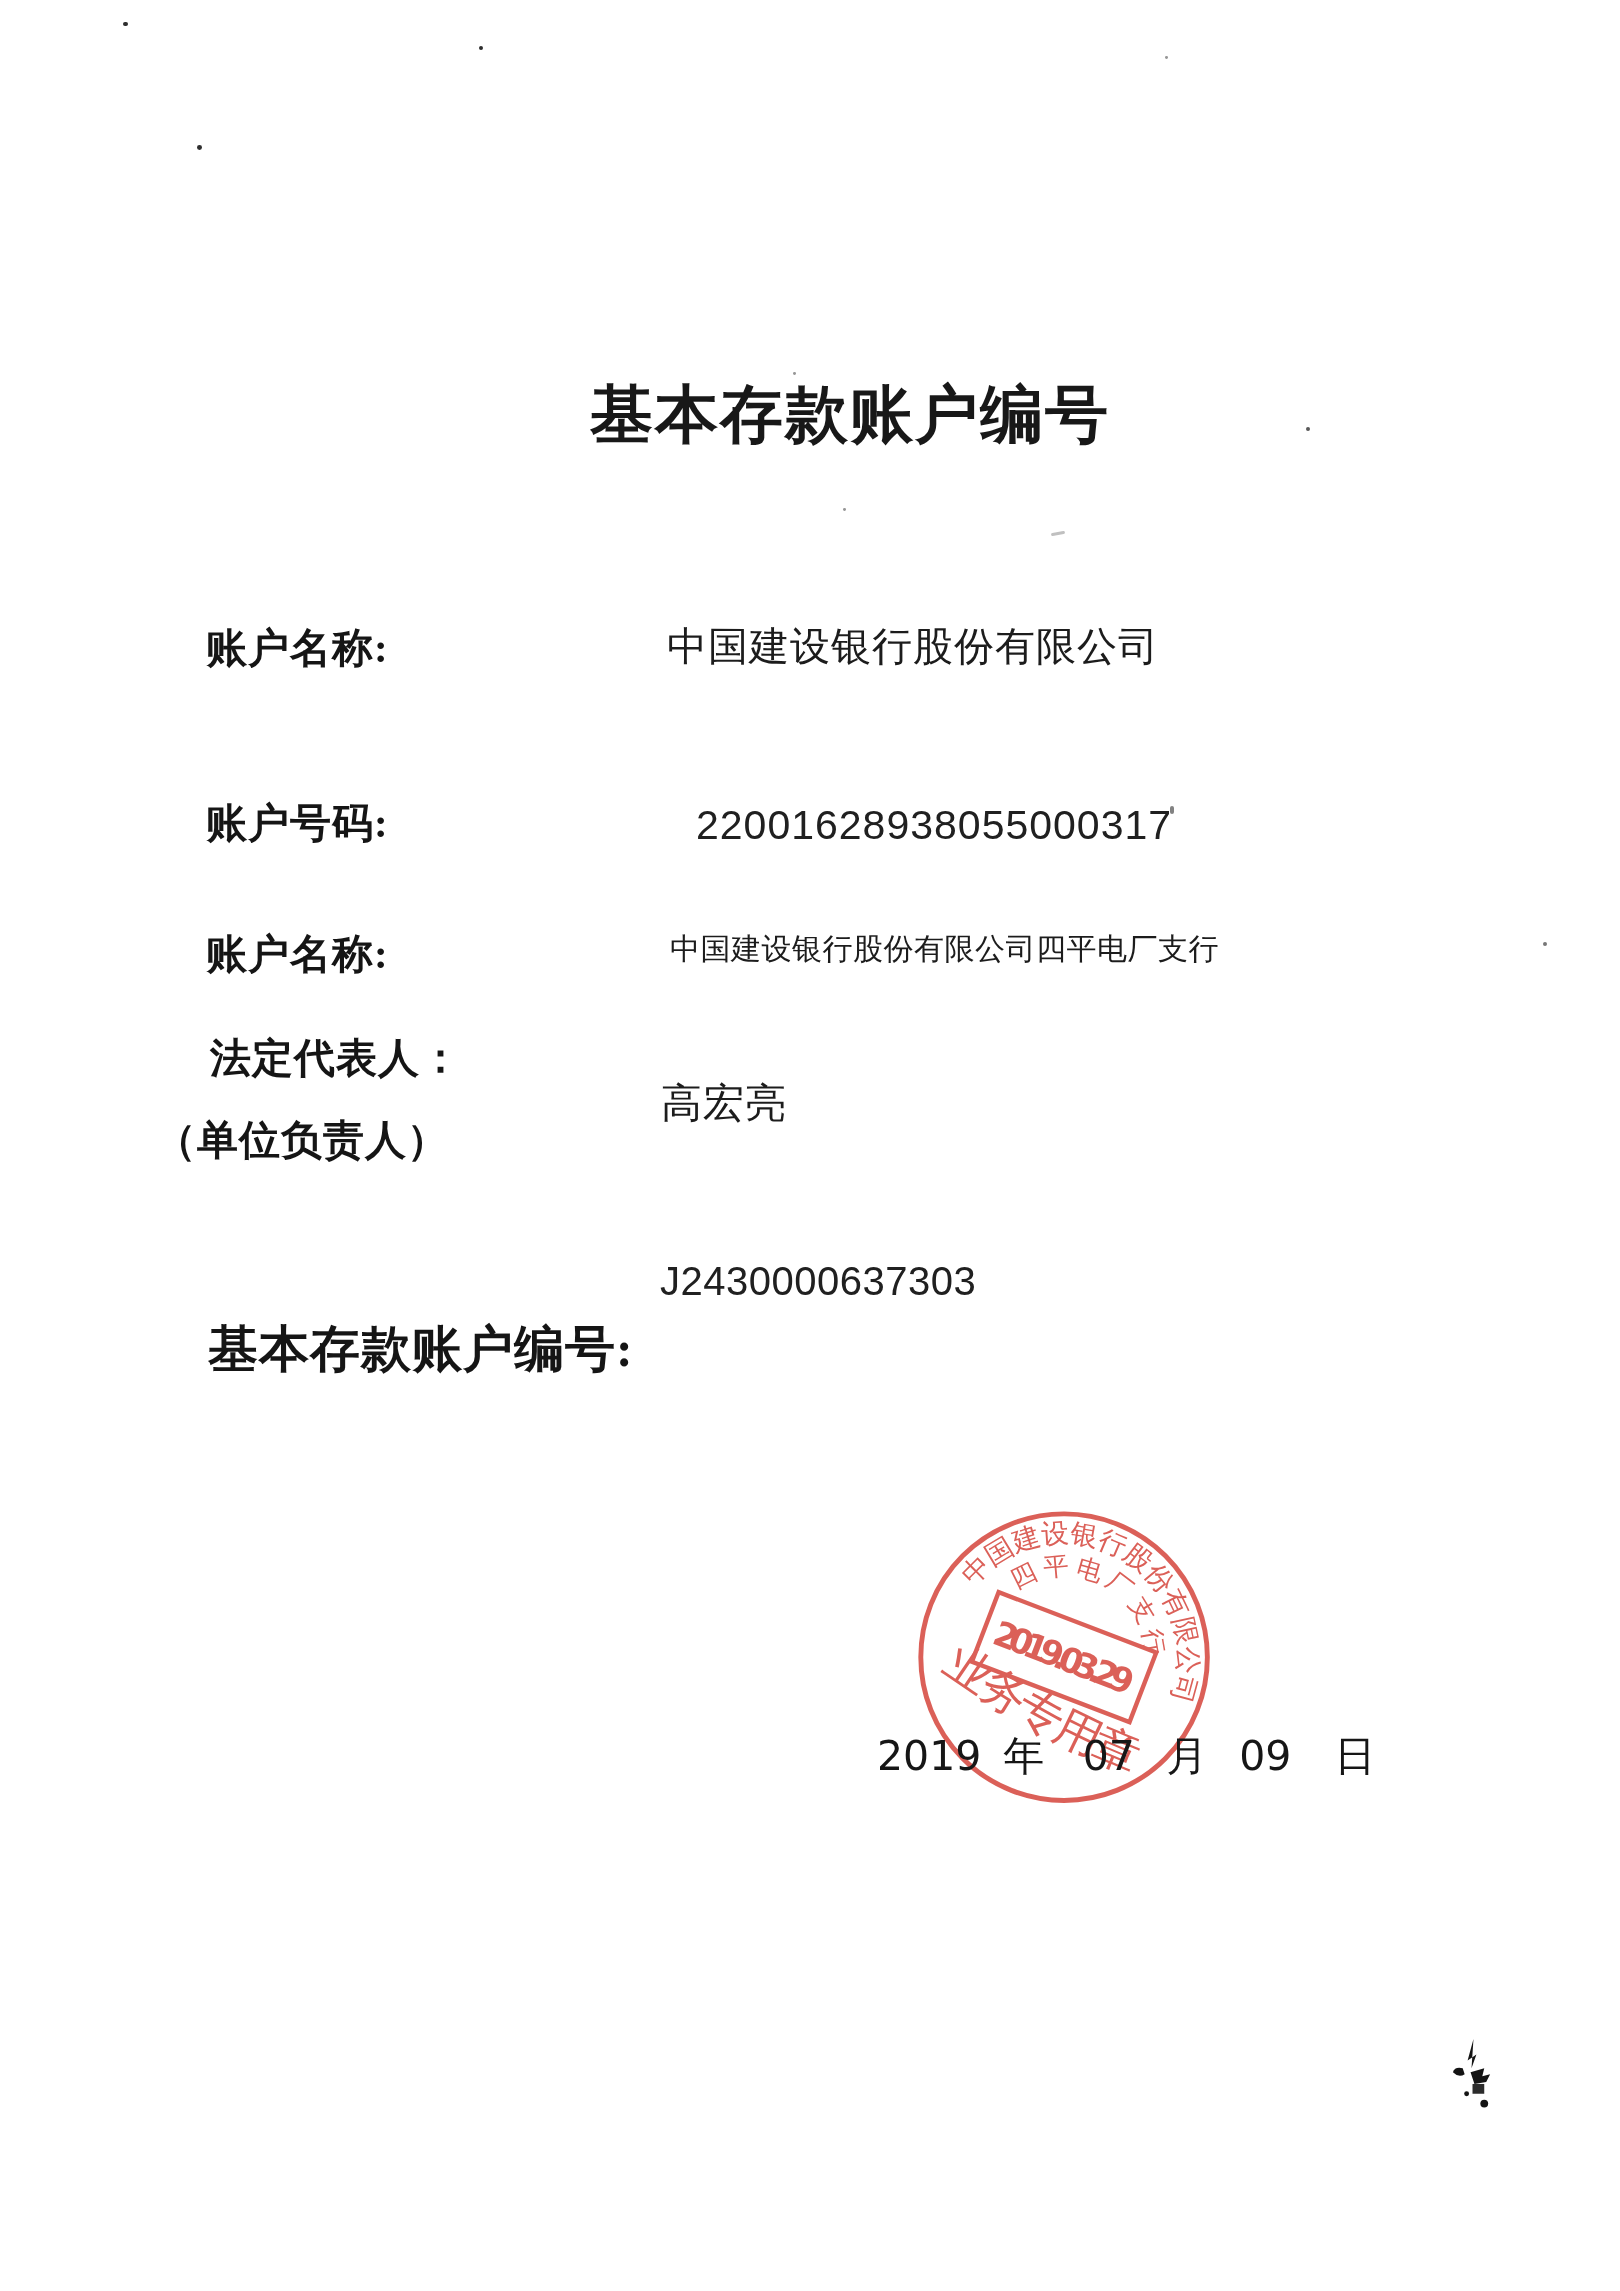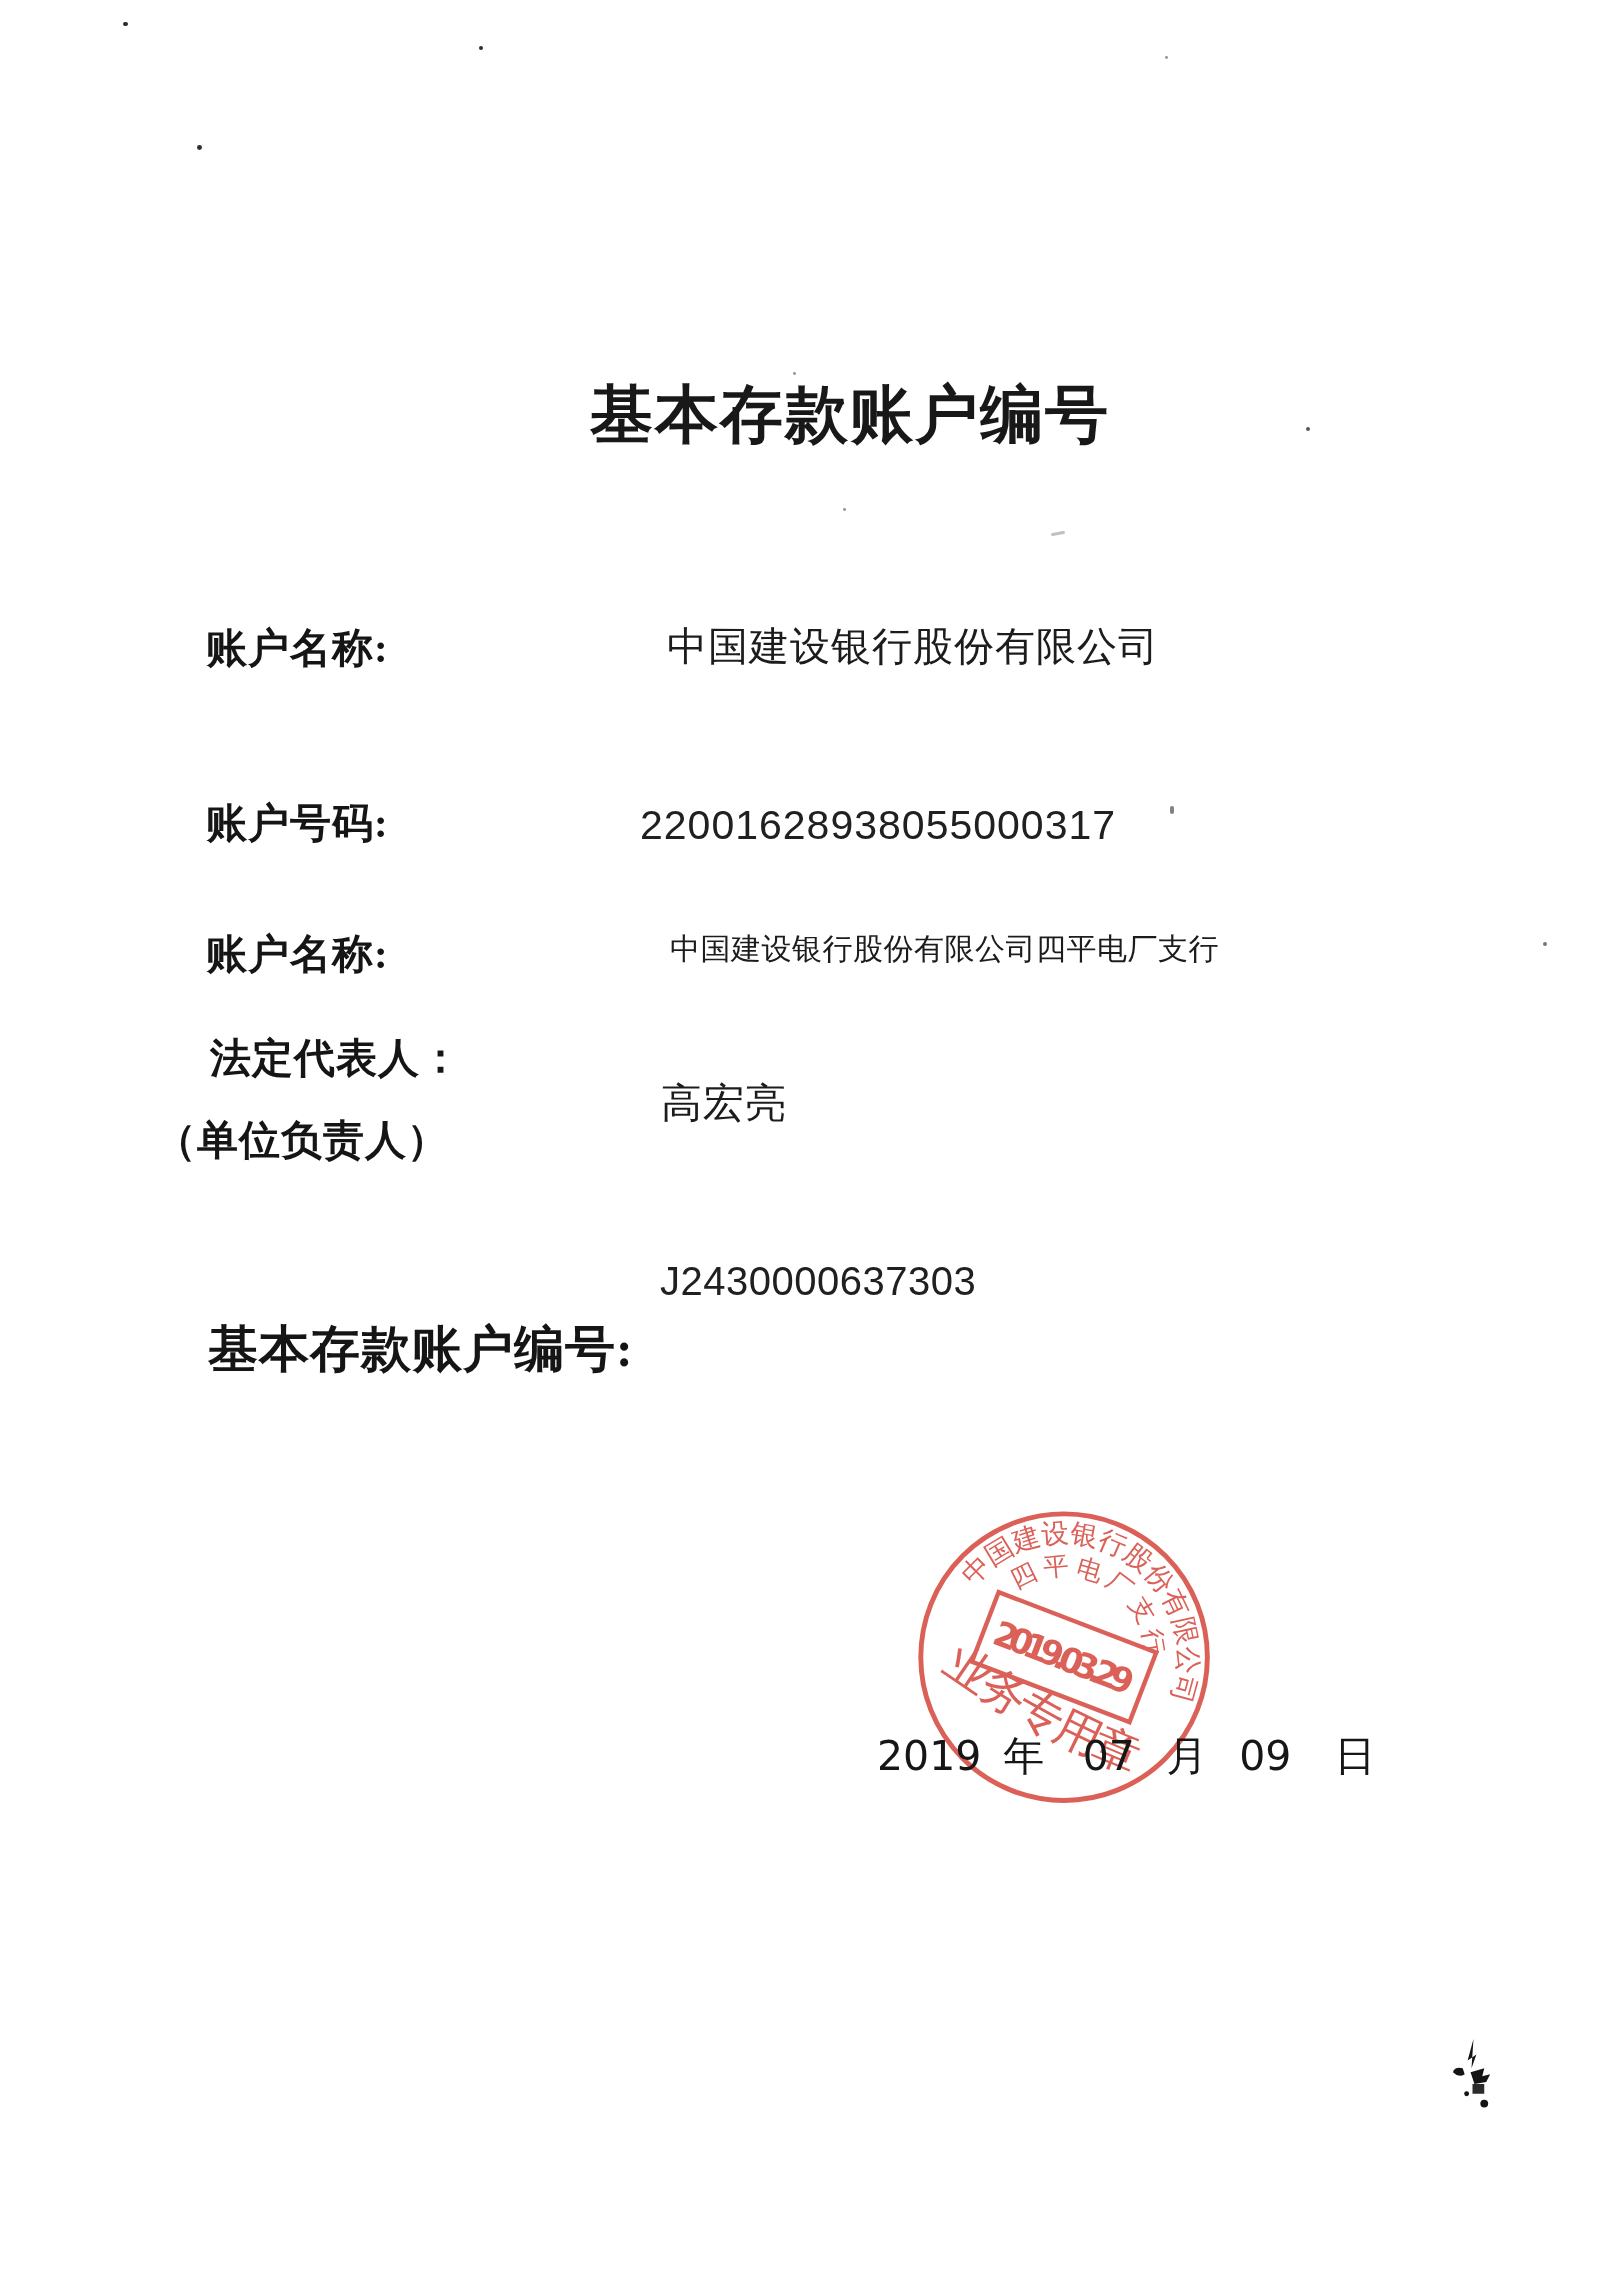--- a/index.html
+++ b/index.html
@@ -39,21 +39,21 @@
 <body>
 
 <div class="page">
 
   <div class="abs doc-title" style="left:590px;top:372px;">基本存款账户编号</div>
 
   <div class="abs field-label" style="left:206px;top:621px;">账户名称:</div>
   <div class="abs field-value" style="left:667px;top:619px;">中国建设银行股份有限公司</div>
 
   <div class="abs field-label" style="left:206px;top:796px;">账户号码:</div>
-  <div class="abs field-value num" style="left:640px;top:802px;font-size:41px;">22001628938055000317</div>
+  <div class="abs field-value num" style="left:696px;top:802px;font-size:41px;">22001628938055000317</div>
 
   <div class="abs field-label" style="left:206px;top:927px;">账户名称:</div>
   <div class="abs field-value" style="left:670px;top:929px;font-size:30px;letter-spacing:0.5px;">中国建设银行股份有限公司四平电厂支行</div>
 
   <div class="abs field-label" style="left:210px;top:1031px;">法定代表人：</div>
   <div class="abs field-label" style="left:155px;top:1113px;">（单位负责人）</div>
   <div class="abs field-value" style="left:661px;top:1076px;font-size:41px;">高宏亮</div>
 
   <div class="abs field-label" style="left:208px;top:1316px;font-size:50px;">基本存款账户编号:</div>
   <div class="abs field-value num" style="left:660px;top:1259px;font-size:40px;letter-spacing:0.5px;">J2430000637303</div>

